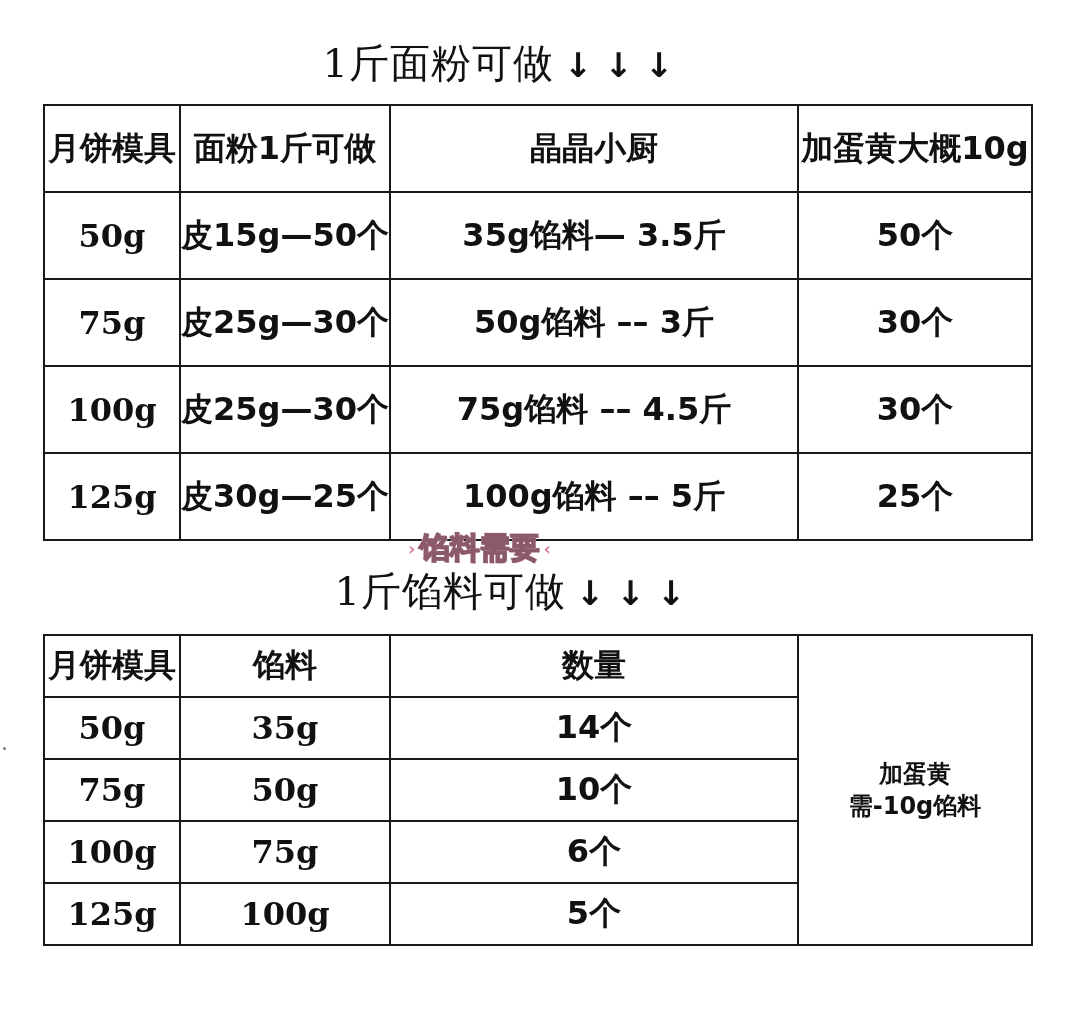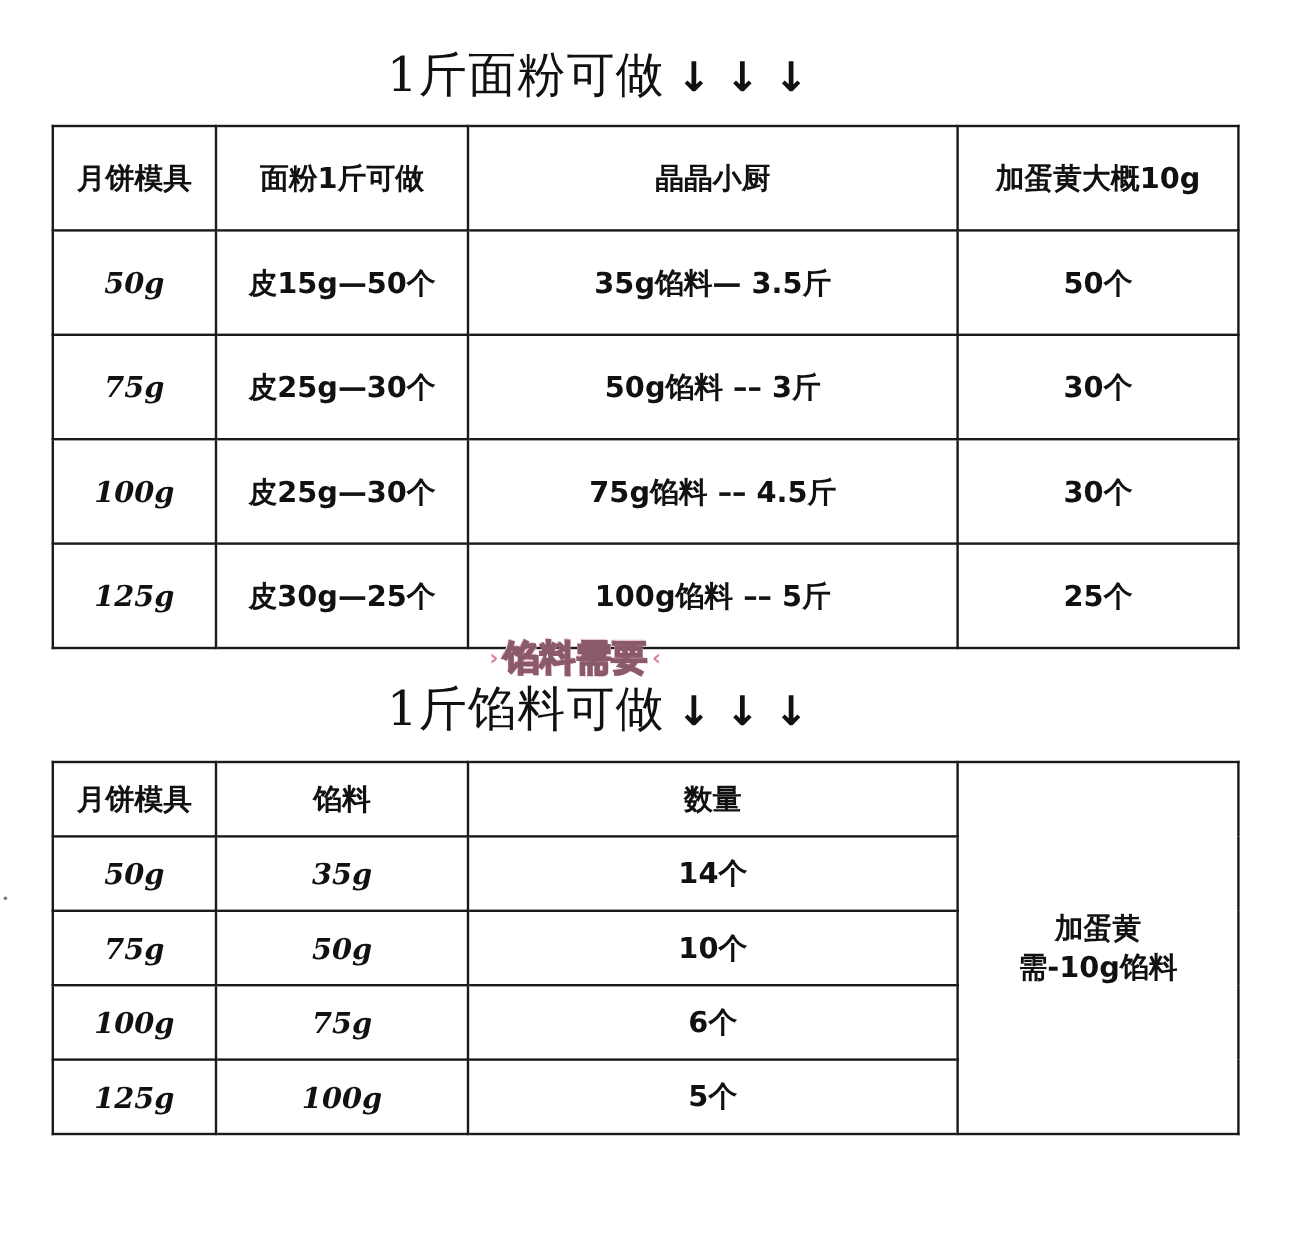--- a/index.html
+++ b/index.html
@@ -27,45 +27,44 @@
       letter-spacing: 1px;
     }
     .title .arrows {
       font-family: "DejaVu Sans", sans-serif;
       font-weight: bold;
       font-size: 34px;
       letter-spacing: 12px;
       margin-left: 10px;
     }
     #title-1 { top: 38px; }
-    #title-2 { top: 566px; }
+    #title-2 { top: 566px; padding-left: 12px; }
 
     table.grid {
       position: absolute;
       left: 43px;
       width: 988px;
       border-collapse: collapse;
       table-layout: fixed;
       background: #fff;
     }
     table.grid td {
       border: 2px solid #1a1a1a;
       text-align: center;
       vertical-align: middle;
       font-family: "DejaVu Sans", "Liberation Sans", sans-serif;
       font-weight: bold;
-      font-size: 24px;
+      font-size: 32px;
       color: #111;
       padding: 0;
       white-space: nowrap;
       overflow: hidden;
     }
     table.grid td.serifnum {
       font-family: "DejaVu Serif", "Liberation Serif", serif;
-      font-style: italic;
     }
     #table-1 { top: 104px; }
     #table-1 td { height: 85px; }
     #table-2 { top: 634px; }
     #table-2 td { height: 60px; }
     #table-2 td.note {
       font-size: 24px;
       line-height: 32px;
       white-space: normal;
       margin-top: 29px;

